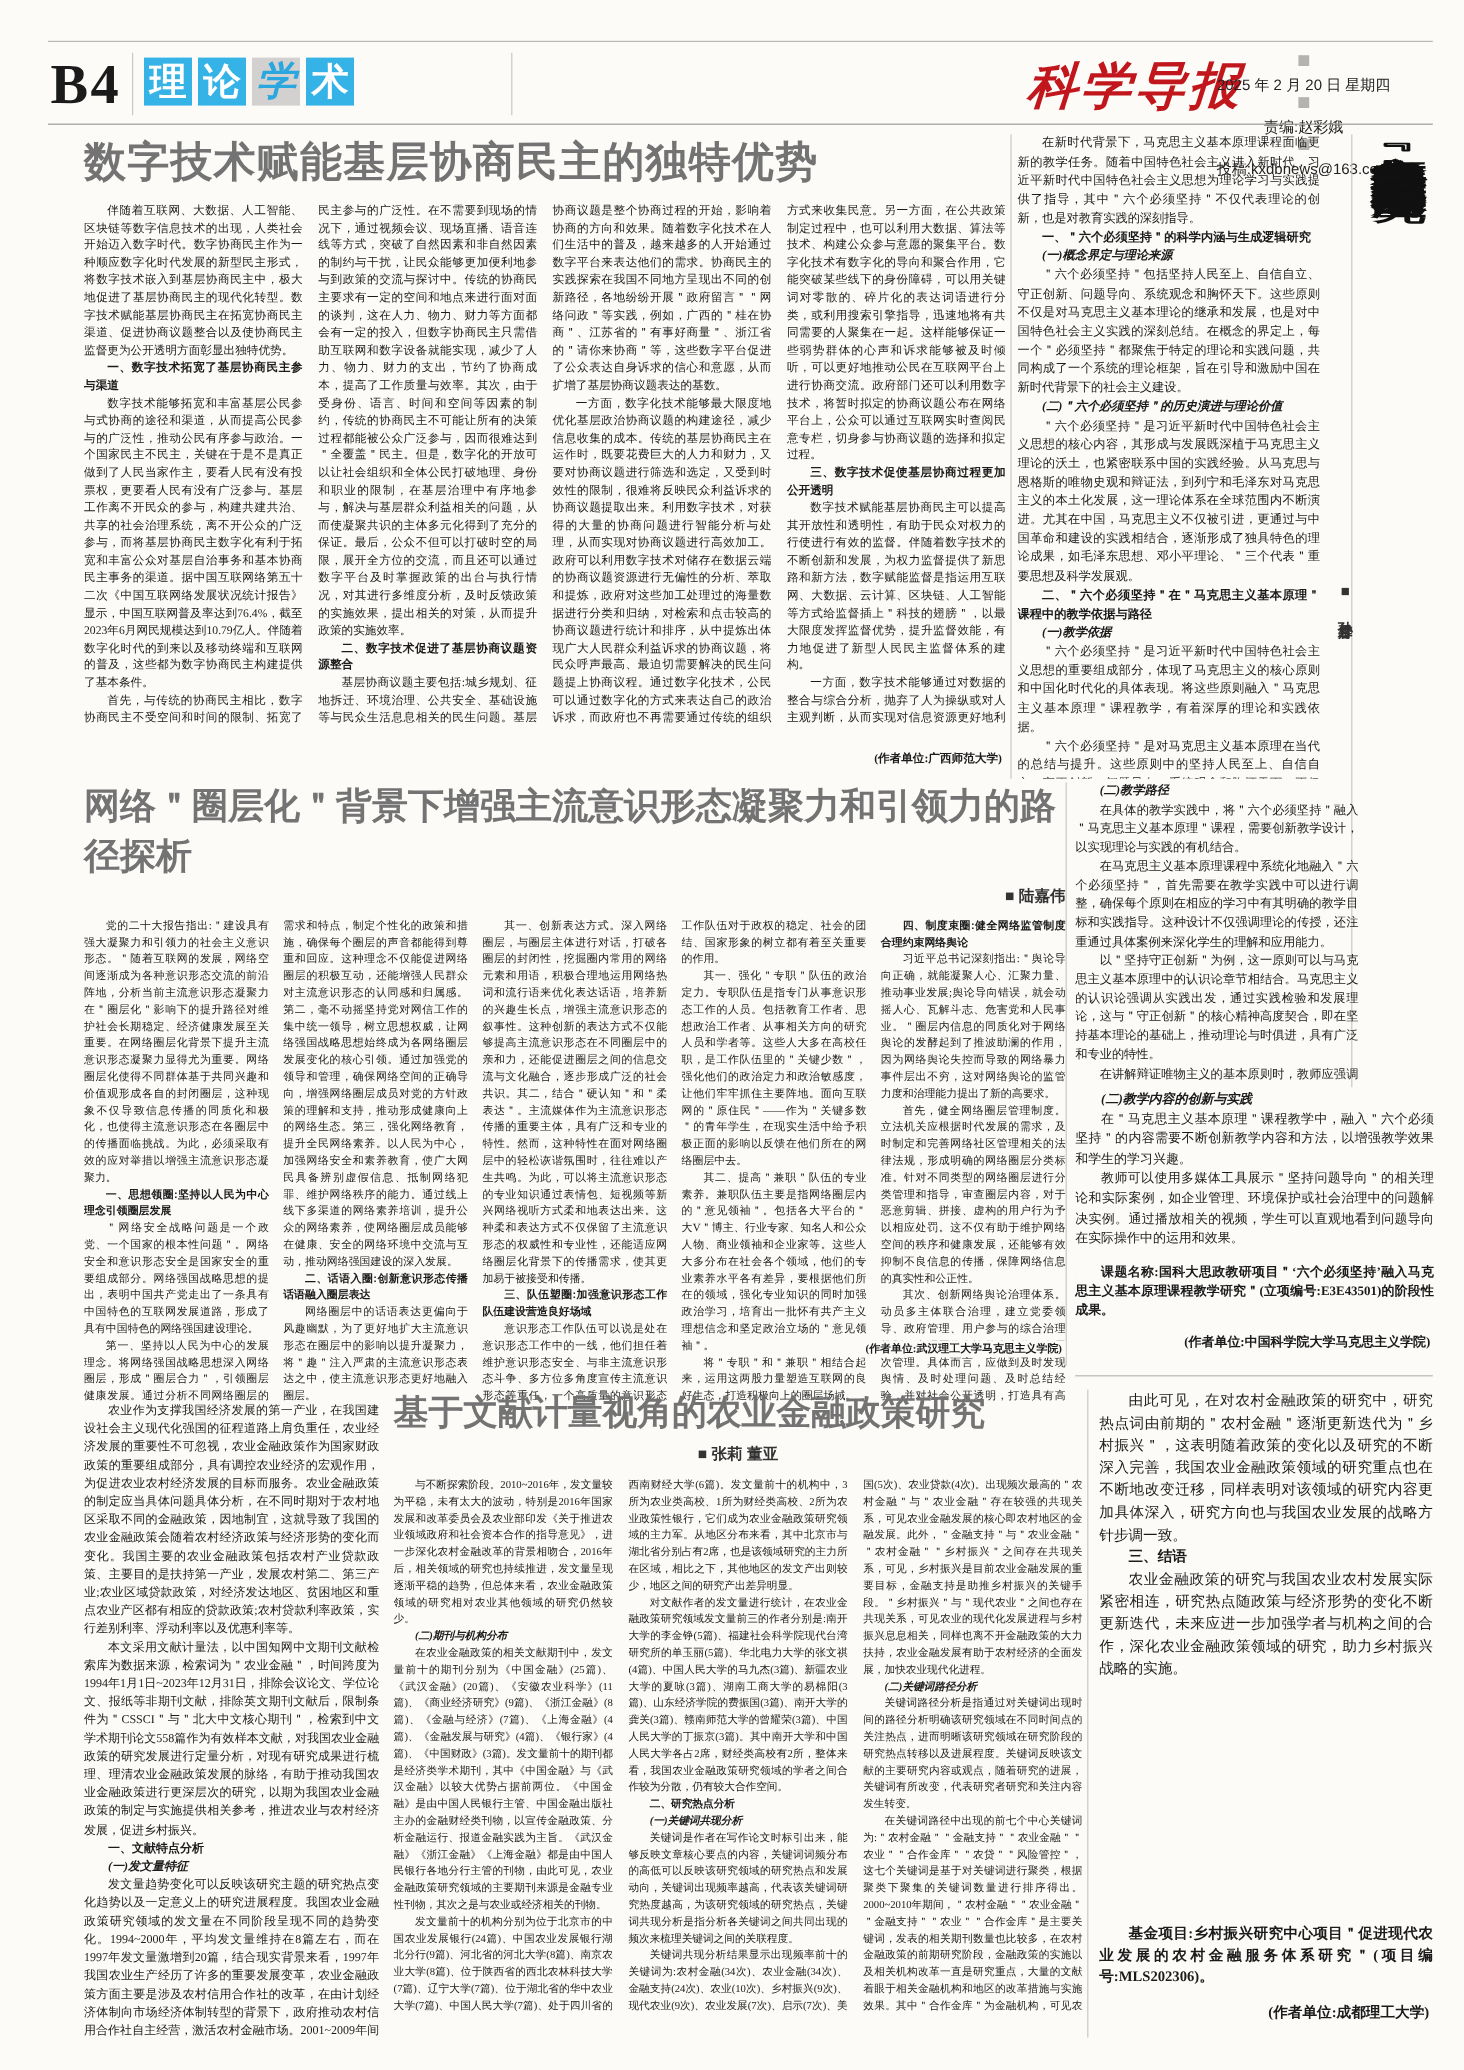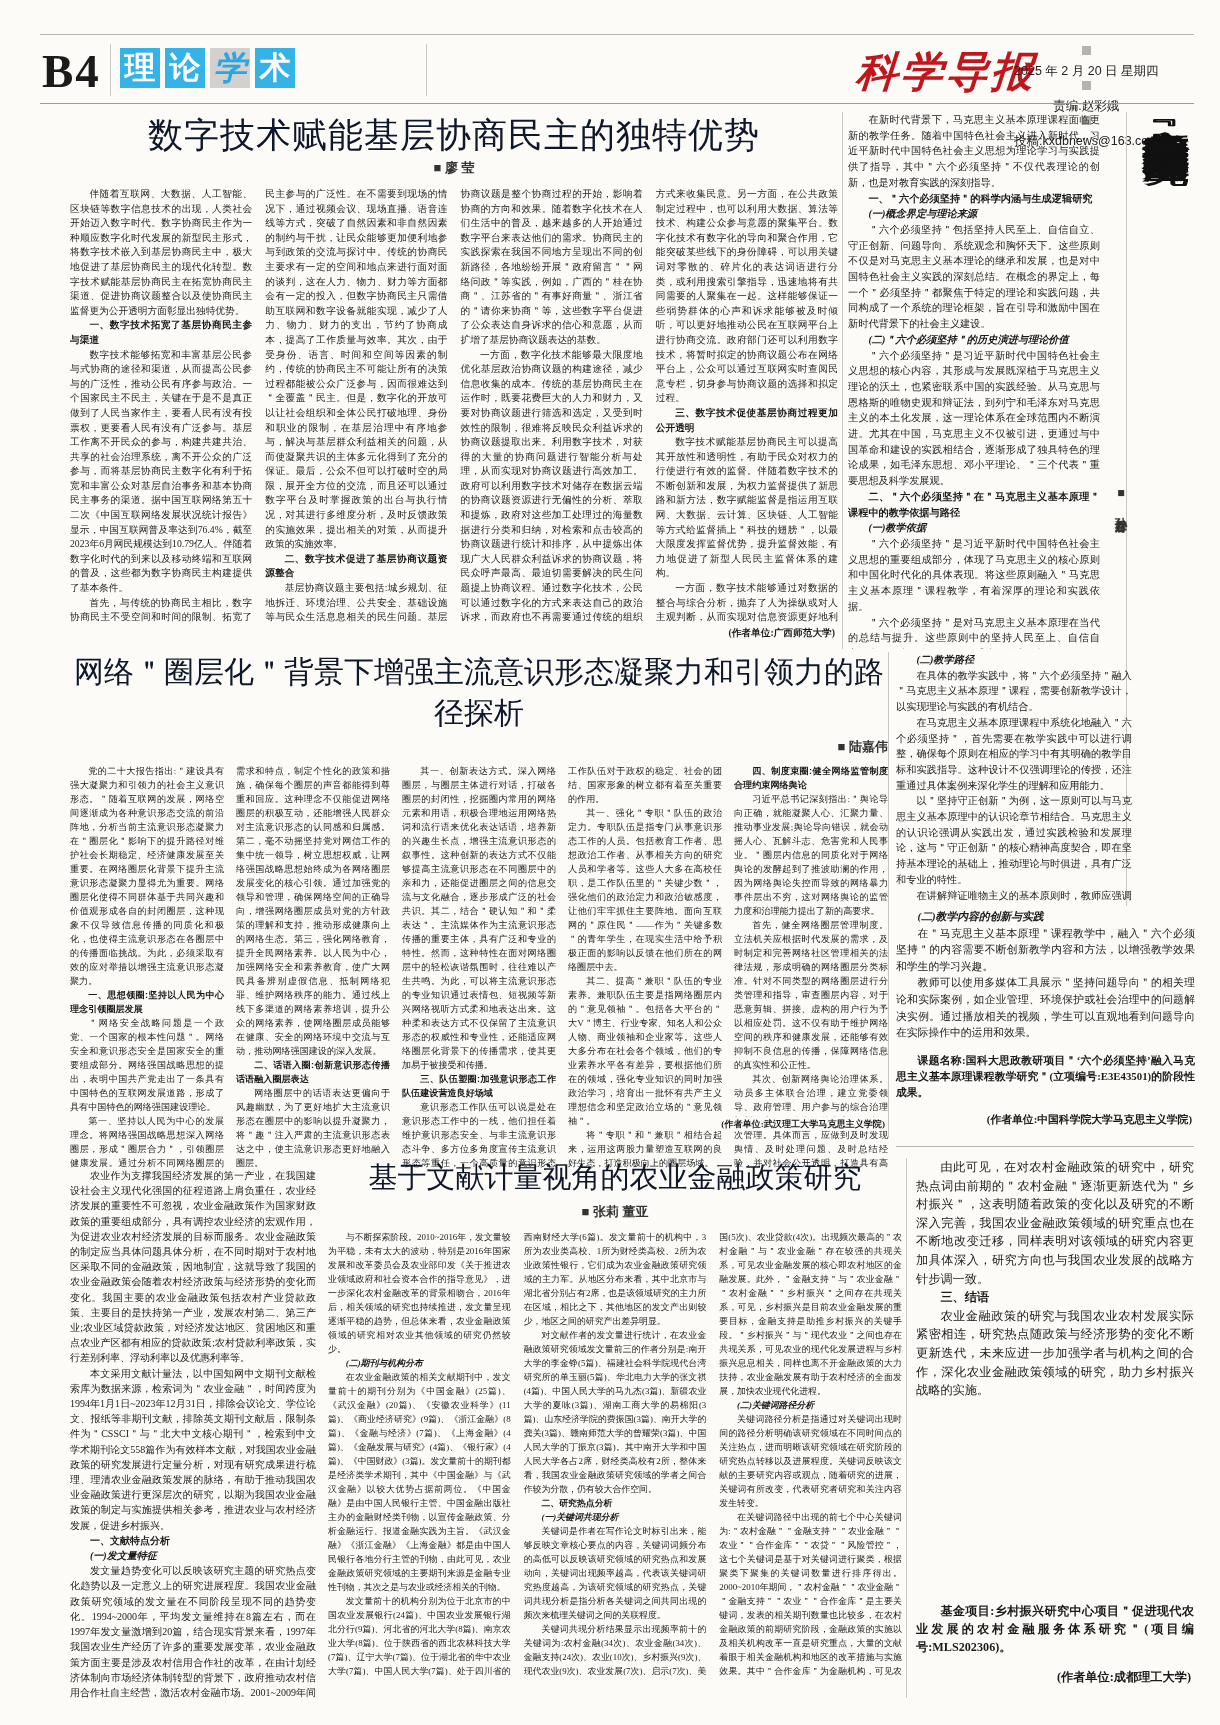--- a/index.html
+++ b/index.html
@@ -10,21 +10,21 @@
   
   .pageno{position:absolute;left:42px;top:44px;font-size:47px;font-weight:700;font-family:"Liberation Serif",serif;letter-spacing:2px;}
   .logo{position:absolute;left:120px;top:48px;display:flex;gap:5px;}
   .tile{width:40px;height:40px;background:#35b3e7;color:#fff;font-weight:700;font-size:31px;line-height:40px;text-align:center;font-family:"Liberation Sans","DejaVu Sans",sans-serif;}
   .tile.xue{background:#d2d1cf;color:#2ba7e0;font-family:"Liberation Serif",serif;font-style:italic;font-size:33px;}
   .masthead{position:absolute;left:856px;top:44px;font-size:42px;font-weight:700;font-style:italic;color:#c0161c;font-family:"Liberation Serif",serif;letter-spacing:3px;transform:skewX(-4deg);}
   .hmeta{position:absolute;left:1014px;top:46px;font-size:12.5px;line-height:20px;font-family:"Liberation Sans","DejaVu Sans",sans-serif;color:#222;}
   .hmeta .row{display:flex;align-items:center;gap:6px;white-space:nowrap;flex-direction:column;}
   .sq{display:inline-block;width:9px;height:9px;background:#b5b3af;flex:0 0 auto;}
   
-  .headline{font-family:"Liberation Sans","DejaVu Sans",sans-serif;font-weight:400;text-align:center;color:#0f172a;}
+  .headline{font-family:"Liberation Sans","DejaVu Sans",sans-serif;font-weight:700;color:#737373;}
   .byline{text-align:center;font-size:13px;font-weight:700;color:#333;font-family:"Liberation Sans","DejaVu Sans",sans-serif;}
   .flow{text-align:justify;overflow:hidden;column-fill:auto;}
   .flow p{margin:0;}
   .p{text-indent:2em;}
   .h1{font-weight:700;text-indent:2em;font-family:"Liberation Sans","DejaVu Sans",sans-serif;}
   .h2{font-weight:700;font-style:italic;text-indent:2em;}
   .fund{font-weight:700;text-indent:2em;}
   .attr{text-align:right;font-weight:700;text-indent:0;padding-right:3px;}
   .pin{position:absolute;right:0;bottom:0;background:#fcfbf8;}
   
@@ -85,21 +85,20 @@
       </div>
     <div class="row">
         <span class="sq"></span>
         <span>投稿:kxdbnews@163.com</span>
       </div>
   </div>
   <div class="hairline" style="left:40px;top:103px;width:1154px;height:1px;background:#9d9b97;"></div>
 
   <div class="art1">
     <div class="headline">数字技术赋能基层协商民主的独特优势</div>
-    <div class="byline">■ 廖 莹</div>
     <div class="flow">
         <p class="p">伴随着互联网、大数据、人工智能、区块链等数字信息技术的出现，人类社会开始迈入数字时代。数字协商民主作为一种顺应数字化时代发展的新型民主形式，将数字技术嵌入到基层协商民主中，极大地促进了基层协商民主的现代化转型。数字技术赋能基层协商民主在拓宽协商民主渠道、促进协商议题整合以及使协商民主监督更为公开透明方面彰显出独特优势。</p>
         <p class="h1">一、数字技术拓宽了基层协商民主参与渠道</p>
         <p class="p">数字技术能够拓宽和丰富基层公民参与式协商的途径和渠道，从而提高公民参与的广泛性，推动公民有序参与政治。一个国家民主不民主，关键在于是不是真正做到了人民当家作主，要看人民有没有投票权，更要看人民有没有广泛参与。基层工作离不开民众的参与，构建共建共治、共享的社会治理系统，离不开公众的广泛参与，而将基层协商民主数字化有利于拓宽和丰富公众对基层自治事务和基本协商民主事务的渠道。据中国互联网络第五十二次《中国互联网络发展状况统计报告》显示，中国互联网普及率达到76.4%，截至2023年6月网民规模达到10.79亿人。伴随着数字化时代的到来以及移动终端和互联网的普及，这些都为数字协商民主构建提供了基本条件。</p>
         <p class="p">首先，与传统的协商民主相比，数字协商民主不受空间和时间的限制、拓宽了民主参与的广泛性。在不需要到现场的情况下，通过视频会议、现场直播、语音连线等方式，突破了自然因素和非自然因素的制约与干扰，让民众能够更加便利地参与到政策的交流与探讨中。传统的协商民主要求有一定的空间和地点来进行面对面的谈判，这在人力、物力、财力等方面都会有一定的投入，但数字协商民主只需借助互联网和数字设备就能实现，减少了人力、物力、财力的支出，节约了协商成本，提高了工作质量与效率。其次，由于受身份、语言、时间和空间等因素的制约，传统的协商民主不可能让所有的决策过程都能被公众广泛参与，因而很难达到＂全覆盖＂民主。但是，数字化的开放可以让社会组织和全体公民打破地理、身份和职业的限制，在基层治理中有序地参与，解决与基层群众利益相关的问题，从而使凝聚共识的主体多元化得到了充分的保证。最后，公众不但可以打破时空的局限，展开全方位的交流，而且还可以通过数字平台及时掌握政策的出台与执行情况，对其进行多维度分析，及时反馈政策的实施效果，提出相关的对策，从而提升政策的实施效率。</p>
         <p class="h1">二、数字技术促进了基层协商议题资源整合</p>
         <p class="p">基层协商议题主要包括:城乡规划、征地拆迁、环境治理、公共安全、基础设施等与民众生活息息相关的民生问题。基层协商议题是整个协商过程的开始，影响着协商的方向和效果。随着数字化技术在人们生活中的普及，越来越多的人开始通过数字平台来表达他们的需求。协商民主的实践探索在我国不同地方呈现出不同的创新路径，各地纷纷开展＂政府留言＂＂网络问政＂等实践，例如，广西的＂桂在协商＂、江苏省的＂有事好商量＂、浙江省的＂请你来协商＂等，这些数字平台促进了公众表达自身诉求的信心和意愿，从而扩增了基层协商议题表达的基数。</p>
         <p class="p">一方面，数字化技术能够最大限度地优化基层政治协商议题的构建途径，减少信息收集的成本。传统的基层协商民主在运作时，既要花费巨大的人力和财力，又要对协商议题进行筛选和选定，又受到时效性的限制，很难将反映民众利益诉求的协商议题提取出来。利用数字技术，对获得的大量的协商问题进行智能分析与处理，从而实现对协商议题进行高效加工。政府可以利用数字技术对储存在数据云端的协商议题资源进行无偏性的分析、萃取和提炼，政府对这些加工处理过的海量数据进行分类和归纳，对检索和点击较高的协商议题进行统计和排序，从中提炼出体现广大人民群众利益诉求的协商议题，将民众呼声最高、最迫切需要解决的民生问题提上协商议程。通过数字化技术，公民可以通过数字化的方式来表达自己的政治诉求，而政府也不再需要通过传统的组织方式来收集民意。另一方面，在公共政策制定过程中，也可以利用大数据、算法等技术、构建公众参与意愿的聚集平台。数字化技术有数字化的导向和聚合作用，它能突破某些线下的身份障碍，可以用关键词对零散的、碎片化的表达词语进行分类，或利用搜索引擎指导，迅速地将有共同需要的人聚集在一起。这样能够保证一些弱势群体的心声和诉求能够被及时倾听，可以更好地推动公民在互联网平台上进行协商交流。政府部门还可以利用数字技术，将暂时拟定的协商议题公布在网络平台上，公众可以通过互联网实时查阅民意专栏，切身参与协商议题的选择和拟定过程。</p>
         <p class="h1">三、数字技术促使基层协商过程更加公开透明</p>
         <p class="p">数字技术赋能基层协商民主可以提高其开放性和透明性，有助于民众对权力的行使进行有效的监督。伴随着数字技术的不断创新和发展，为权力监督提供了新思路和新方法，数字赋能监督是指运用互联网、大数据、云计算、区块链、人工智能等方式给监督插上＂科技的翅膀＂，以最大限度发挥监督优势，提升监督效能，有力地促进了新型人民民主监督体系的建构。</p>

